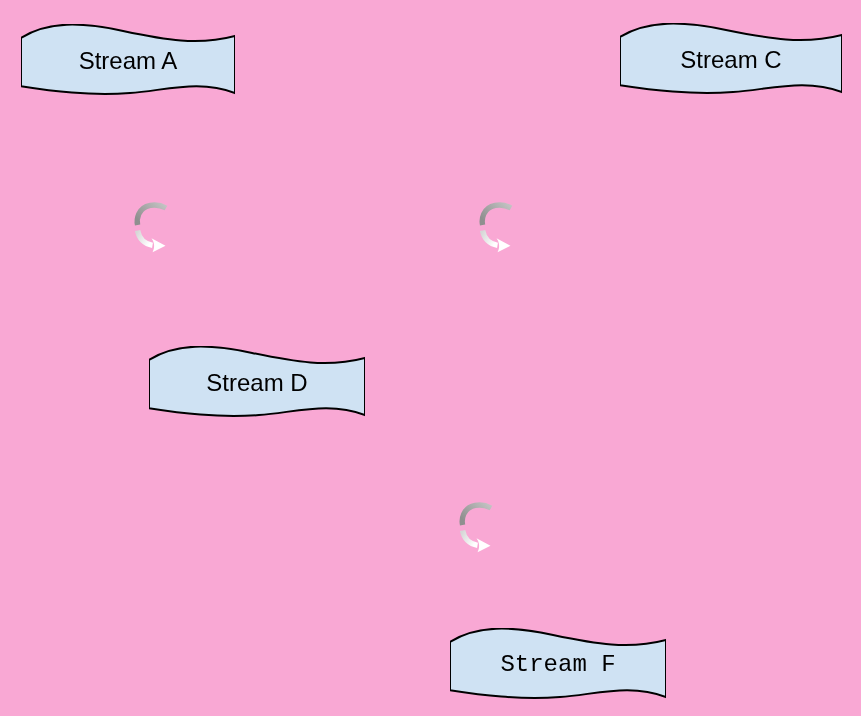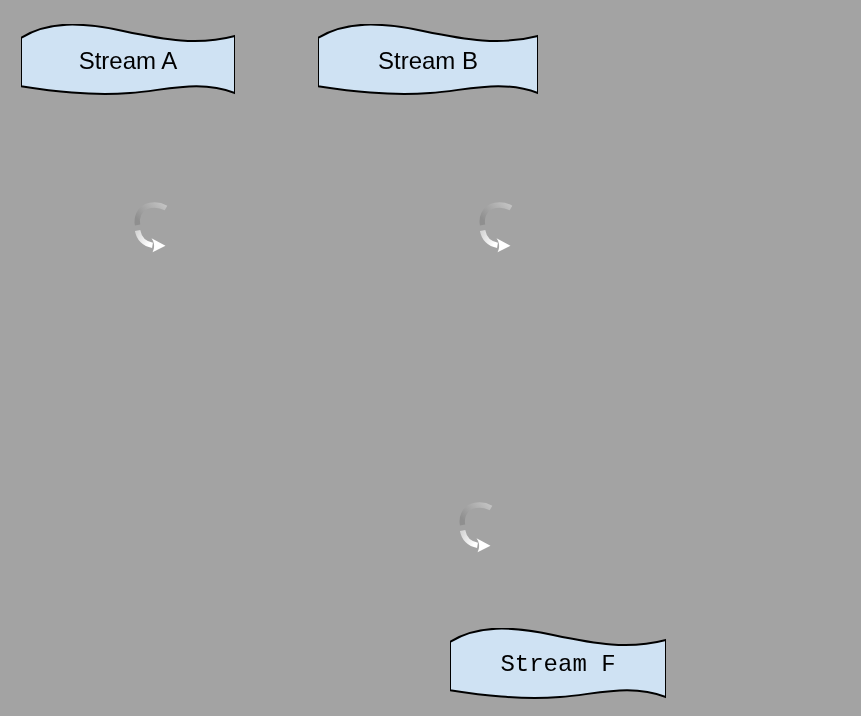--- a/index.html
+++ b/index.html
@@ -1,19 +1,19 @@
 <!DOCTYPE html>
 <html><head>
 <meta charset="utf-8">
 <style>
   html,body{margin:0;padding:0;background:#000;}
   #stage{
     position:relative;
     width:861px;height:716px;
-    background:#a3a3a3;
+    background:#f9a8d4;
     overflow:hidden;
     font-family:"Liberation Sans", sans-serif;
   }
   .node{position:absolute;}
   .node svg.wave{position:absolute;left:0;top:0;width:100%;height:100%;display:block;}
   .node .node-label{
     position:absolute;inset:0;
     display:flex;align-items:center;justify-content:center;
     font-size:24px;line-height:1;color:#000;
     padding-bottom:3px;
@@ -55,38 +55,44 @@
       </g>
     </defs>
   </svg>
 
   <div class="node" id="node-a">
     <svg class="wave" viewBox="0 0 220 78" preserveAspectRatio="none">
         <use href="#wave-shape"></use>
       </svg>
     <span class="node-label">Stream A</span>
   </div>
-  <div class="node" id="node-b">
+  <div class="node" id="node-c">
     <svg class="wave" viewBox="0 0 220 78" preserveAspectRatio="none">
         <use href="#wave-shape"></use>
       </svg>
-    <span class="node-label">Stream B</span>
+    <span class="node-label">Stream C</span>
   </div>
 
   <div class="loop-icon" id="icon-1">
     <svg viewBox="0 0 36 50">
         <use href="#loop-arrow"></use>
       </svg>
   </div>
   <div class="loop-icon" id="icon-2">
     <svg viewBox="0 0 36 50">
         <use href="#loop-arrow"></use>
       </svg>
   </div>
 
+  <div class="node" id="node-d">
+    <svg class="wave" viewBox="0 0 220 78" preserveAspectRatio="none">
+        <use href="#wave-shape"></use>
+      </svg>
+    <span class="node-label">Stream D</span>
+  </div>
 
   <div class="loop-icon" id="icon-3">
     <svg viewBox="0 0 36 50">
         <use href="#loop-arrow"></use>
       </svg>
   </div>
 
   <div class="node" id="node-f">
     <svg class="wave" viewBox="0 0 220 78" preserveAspectRatio="none">
         <use href="#wave-shape"></use>

